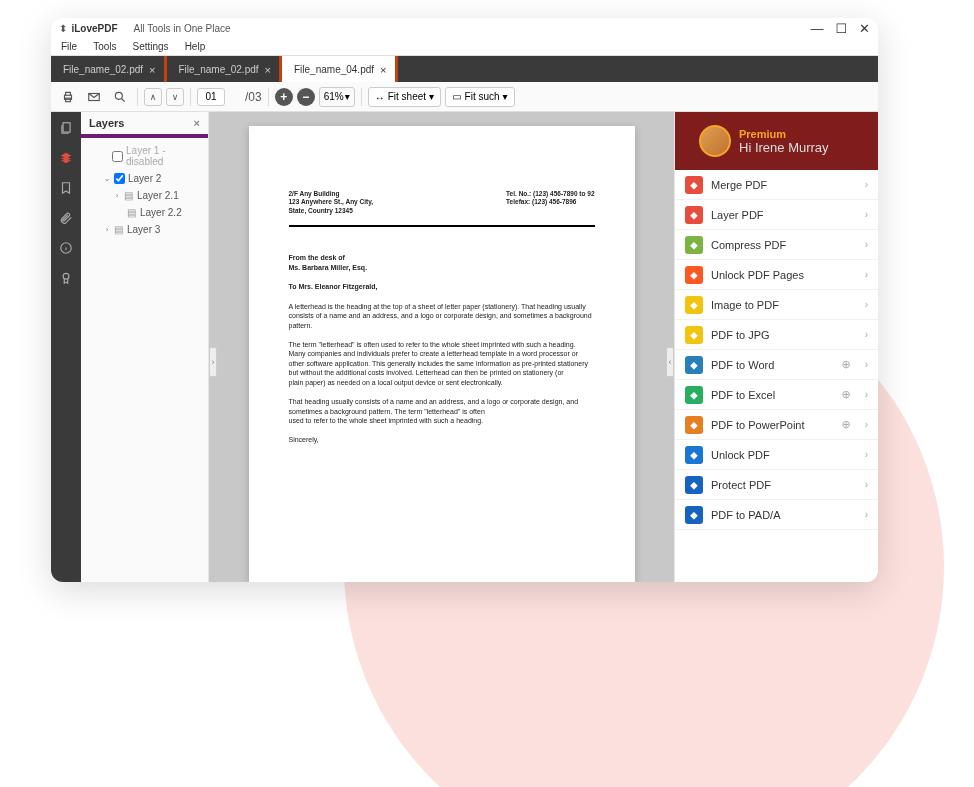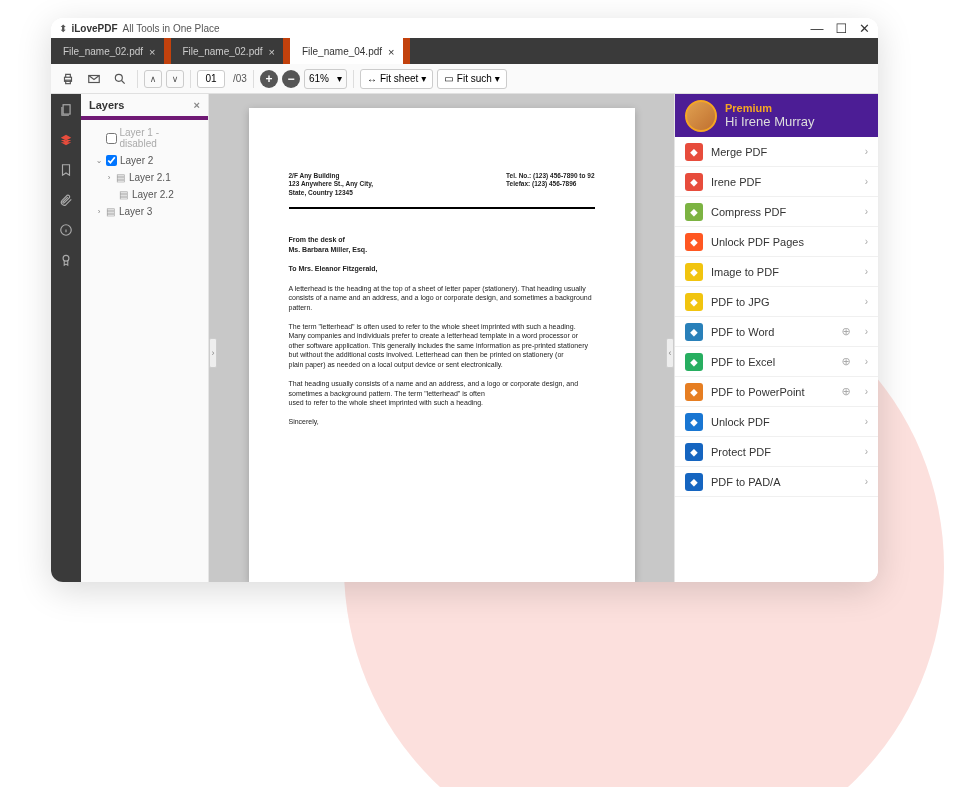--- a/index.html
+++ b/index.html
@@ -1,65 +1,65 @@
 <!DOCTYPE html>
 <html><head>
 <meta charset="utf-8">
 <style>
 * { box-sizing: border-box; margin: 0; padding: 0; font-family: -apple-system, BlinkMacSystemFont, "Segoe UI", Arial, sans-serif; }
 body { background: #fff; width: 974px; height: 787px; position: relative; overflow: hidden; }
 .bg-circle { position: absolute; width: 600px; height: 600px; border-radius: 50%; background: #fce0dd; right: 30px; bottom: -80px; z-index: 0; }
 .app-window { position: absolute; left: 51px; top: 18px; width: 827px; height: 564px; background: #fff; border-radius: 12px; box-shadow: 0 8px 35px rgba(0,0,0,0.15); z-index: 1; display: flex; flex-direction: column; overflow: hidden; }
 .title-bar { height: 20px; display: flex; align-items: center; padding: 0 8px; background: #fff; font-size: 10px; color: #555; }
-.title-bar .logo { font-weight: bold; color: #333; margin-right: 5px; }
+.title-bar .logo { font-weight: bold; color: #333; margin-right: 16px; }
 .title-bar .win-controls { margin-left: auto; display: flex; gap: 12px; font-size: 13px; color: #333; }
 .menu-bar { height: 18px; display: flex; align-items: center; gap: 16px; padding: 0 10px; font-size: 10px; color: #333; border-bottom: 1px solid #e0e0e0; }
 .menu-bar span { cursor: pointer; }
 .tabs-bar { height: 26px; background: #3a3a3a; display: flex; align-items: stretch; }
-.tab { display: flex; align-items: center; padding: 1px 8px 0 12px; font-size: 10px; color: #ccc; gap: 6px; border-right: 7px solid #c2410c; cursor: pointer; }
+.tab { display: flex; align-items: center; padding: 1px 8px 0 12px; font-size: 10px; color: #ccc; gap: 6px; border-right: 3px solid #c2410c; cursor: pointer; }
 .tab.active { background: #fff; color: #333; }
 .tab .close { font-size: 11px; }
 .toolbar { height: 30px; display: flex; align-items: center; padding: 0 6px; gap: 4px; border-bottom: 1px solid #e0e0e0; background: #fafafa; }
 .toolbar .sep { width: 1px; height: 18px; background: #ddd; margin: 0 2px; }
 .tb-btn { width: 22px; height: 22px; display: flex; align-items: center; justify-content: center; border-radius: 3px; cursor: pointer; color: #555; }
 .tb-btn svg { width: 14px; height: 14px; }
 .nav-btn { width: 18px; height: 18px; border: 1px solid #ccc; border-radius: 3px; display: flex; align-items: center; justify-content: center; cursor: pointer; font-size: 9px; color: #555; }
 .page-input { width: 28px; height: 18px; border: 1px solid #ccc; border-radius: 3px; font-size: 10px; text-align: center; }
-.page-total { font-size: 10px; color: #555; margin-left: 4px; }
+.page-total { font-size: 12px; color: #555; margin-left: 16px; }
 .round-btn { width: 18px; height: 18px; border-radius: 50%; background: #555; color: #fff; display: flex; align-items: center; justify-content: center; font-size: 12px; font-weight: bold; cursor: pointer; }
-.zoom-box { height: 20px; border: 1px solid #ccc; border-radius: 3px; display: flex; align-items: center; padding: 0 4px; font-size: 10px; gap: 8px; cursor: pointer; }
+.zoom-box { height: 20px; border: 1px solid #ccc; border-radius: 3px; display: flex; align-items: center; padding: 0 4px; font-size: 10px; gap: 1px; cursor: pointer; }
 .drop-btn { height: 20px; border: 1px solid #ccc; border-radius: 3px; display: flex; align-items: center; padding: 0 6px; font-size: 10px; gap: 3px; cursor: pointer; background: #fff; }
 .main-body { flex: 1; display: flex; overflow: hidden; }
 .icon-rail { width: 30px; background: #3a3a3a; display: flex; flex-direction: column; align-items: center; padding-top: 6px; gap: 10px; }
 .rail-icon { width: 20px; height: 20px; display: flex; align-items: center; justify-content: center; color: #aaa; cursor: pointer; }
 .rail-icon.active { color: #e74c3c; }
 .rail-icon svg { width: 14px; height: 14px; }
 .layers-panel { width: 128px; background: #fafafa; border-right: 1px solid #e5e5e5; display: flex; flex-direction: column; }
 .layers-header { height: 26px; display: flex; align-items: center; padding: 0 8px; font-size: 11px; font-weight: 600; color: #333; border-bottom: 4px solid #701a75; }
 .layers-header .close-x { margin-left: auto; font-size: 11px; color: #888; cursor: pointer; }
-.layer-tree { padding: 4px 12px; font-size: 10px; color: #555; }
+.layer-tree { padding: 4px 20px; font-size: 10px; color: #555; }
 .layer-row { display: flex; align-items: center; gap: 3px; padding: 3px 2px; cursor: pointer; }
 .layer-row .chev { width: 8px; font-size: 8px; color: #888; text-align: center; }
 .layer-row input[type=checkbox] { width: 11px; height: 11px; }
 .layer-row .stack-ico { width: 10px; color: #999; }
 .layer-row.d1 { padding-left: 12px; }
 .layer-row.d2 { padding-left: 26px; }
 .layer-row.disabled { color: #aaa; }
 .doc-viewport { flex: 1; background: #c8c8c8; display: flex; justify-content: center; padding: 14px 0 0 0; overflow: hidden; position: relative; }
 .splitter { position: absolute; top: 50%; width: 8px; height: 30px; background: #eee; border: 1px solid #ccc; border-radius: 2px; display: flex; align-items: center; justify-content: center; font-size: 9px; color: #888; cursor: pointer; }
 .splitter.left { left: 0; }
 .splitter.right { right: 0; }
 .page { width: 386px; background: #fff; box-shadow: 0 2px 8px rgba(0,0,0,0.2); padding: 58px 40px 30px 40px; font-size: 8px; color: #222; }
 .page h1 { font-size: 12px; letter-spacing: 2px; font-weight: 800; line-height: 1.3; }
 .page .addr-row { display: flex; justify-content: space-between; margin-top: 6px; font-size: 6.5px; font-weight: 600; line-height: 1.3; }
 .page hr { border: none; border-top: 2px solid #000; margin: 10px 0 26px 0; }
 .page .bold { font-weight: 700; }
 .page p { font-size: 7px; line-height: 1.35; margin-bottom: 10px; }
 .right-panel { width: 204px; background: #fff; display: flex; flex-direction: column; border-left: 1px solid #e5e5e5; }
-.user-block { height: 43px; background: #4c1d95; display: flex; align-items: center; padding: 0 10px; gap: 8px; }
+.user-block { height: 58px; background: #7f1d1d; display: flex; align-items: center; padding: 0 24px; gap: 8px; }
 .avatar { width: 32px; height: 32px; border-radius: 50%; background: linear-gradient(135deg,#e0a050,#c07030); border: 2px solid #f5a623; }
 .user-text .premium { font-size: 11px; font-weight: 700; color: #f5a623; }
 .user-text .greet { font-size: 13px; color: #ddd; }
 .tool-list { flex: 1; overflow: auto; }
 .tool-item { height: 30px; display: flex; align-items: center; padding: 0 10px; gap: 8px; font-size: 11px; color: #333; border-bottom: 1px solid #f0f0f0; cursor: pointer; }
 .tool-ico { width: 18px; height: 18px; border-radius: 3px; display: flex; align-items: center; justify-content: center; color: #fff; font-size: 9px; font-weight: bold; flex-shrink: 0; }
 .tool-item .arrow { margin-left: auto; color: #aaa; font-size: 10px; }
 .tool-item .globe { color: #aaa; font-size: 11px; margin-left: auto; }
 .tool-item .globe + .arrow { margin-left: 6px; }
 </style>
@@ -74,20 +74,26 @@
     <span style="margin-right:4px;">⬍</span>
     <span class="logo">iLovePDF</span>
     <span>All Tools in One Place</span>
     <div class="win-controls">
       <span>—</span>
       <span>☐</span>
       <span>✕</span>
     </div>
   </div>
 
+  <div class="menu-bar">
+    <span>File</span>
+    <span>Tools</span>
+    <span>Settings</span>
+    <span>Help</span>
+  </div>
 
   <div class="tabs-bar">
     <div class="tab">
         <span>File_name_02.pdf</span>
         <span class="close">×</span>
       </div>
     <div class="tab">
         <span>File_name_02.pdf</span>
         <span class="close">×</span>
       </div>
@@ -243,21 +249,21 @@
         </div>
       </div>
       <div class="tool-list" id="tool-list">
           <div class="tool-item">
             <div class="tool-ico" style="background: rgb(231, 76, 60);">◆</div>
             <span>Merge PDF</span>
             <span class="arrow">›</span>
           </div>
           <div class="tool-item">
             <div class="tool-ico" style="background: rgb(231, 76, 60);">◆</div>
-            <span>Irene PDF</span>
+            <span>Layer PDF</span>
             <span class="arrow">›</span>
           </div>
           <div class="tool-item">
             <div class="tool-ico" style="background: rgb(124, 179, 66);">◆</div>
             <span>Compress PDF</span>
             <span class="arrow">›</span>
           </div>
           <div class="tool-item">
             <div class="tool-ico" style="background: rgb(255, 87, 34);">◆</div>
             <span>Unlock PDF Pages</span>

